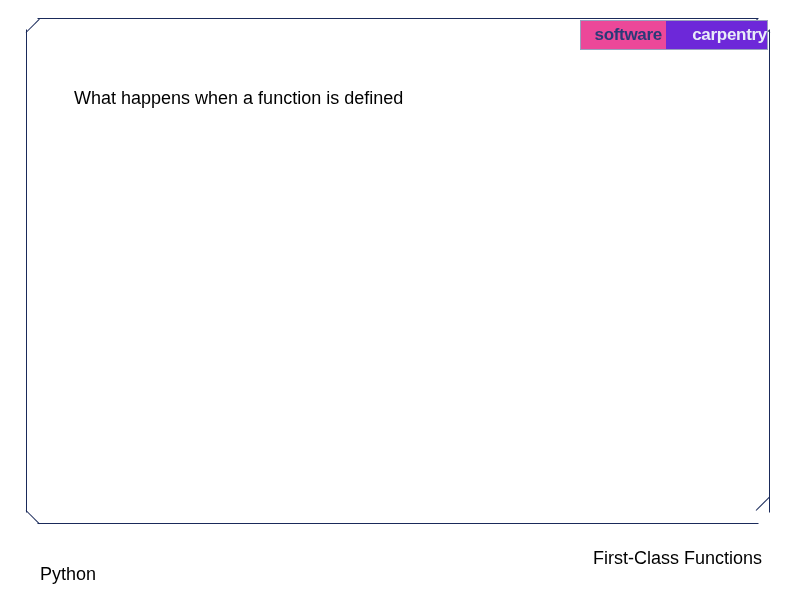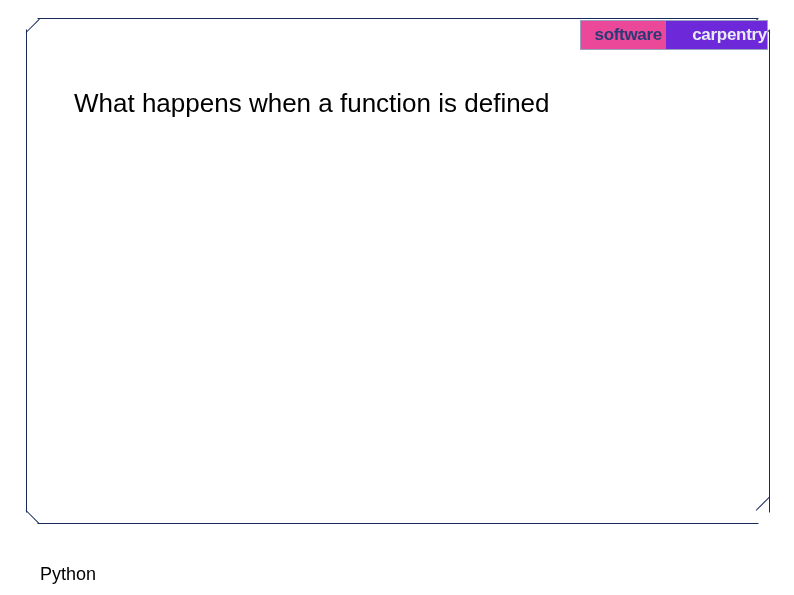--- a/index.html
+++ b/index.html
@@ -84,21 +84,21 @@
     background: #6d28d9;
     color: #e8ecf8;
     text-align: right;
     padding-left: 20px;
     letter-spacing: -0.3px;
   }
   .heading {
     position: absolute;
     left: 74px;
     top: 88px;
-    font-size: 26px;
+    font-size: 18px;
     color: #000000;
     font-weight: 400;
     letter-spacing: 0;
   }
   .footer-left {
     position: absolute;
     left: 40px;
     top: 564px;
     font-size: 18px;
     color: #000000;
@@ -127,14 +127,15 @@
   <div style="position:absolute; left:770px; top:32px; width:19px; height:1px; background:#1a2a5a; transform:rotate(45deg); transform-origin:right center; left:auto; right:24px;"></div>
 
   <div class="logo">
     <div class="left">software</div>
     <div class="right">carpentry</div>
   </div>
 
   <div class="heading">What happens when a function is defined</div>
 
   <div class="footer-left">Python</div>
+  <div class="footer-right">First-Class Functions</div>
 
 </div>
 
 </body></html>

